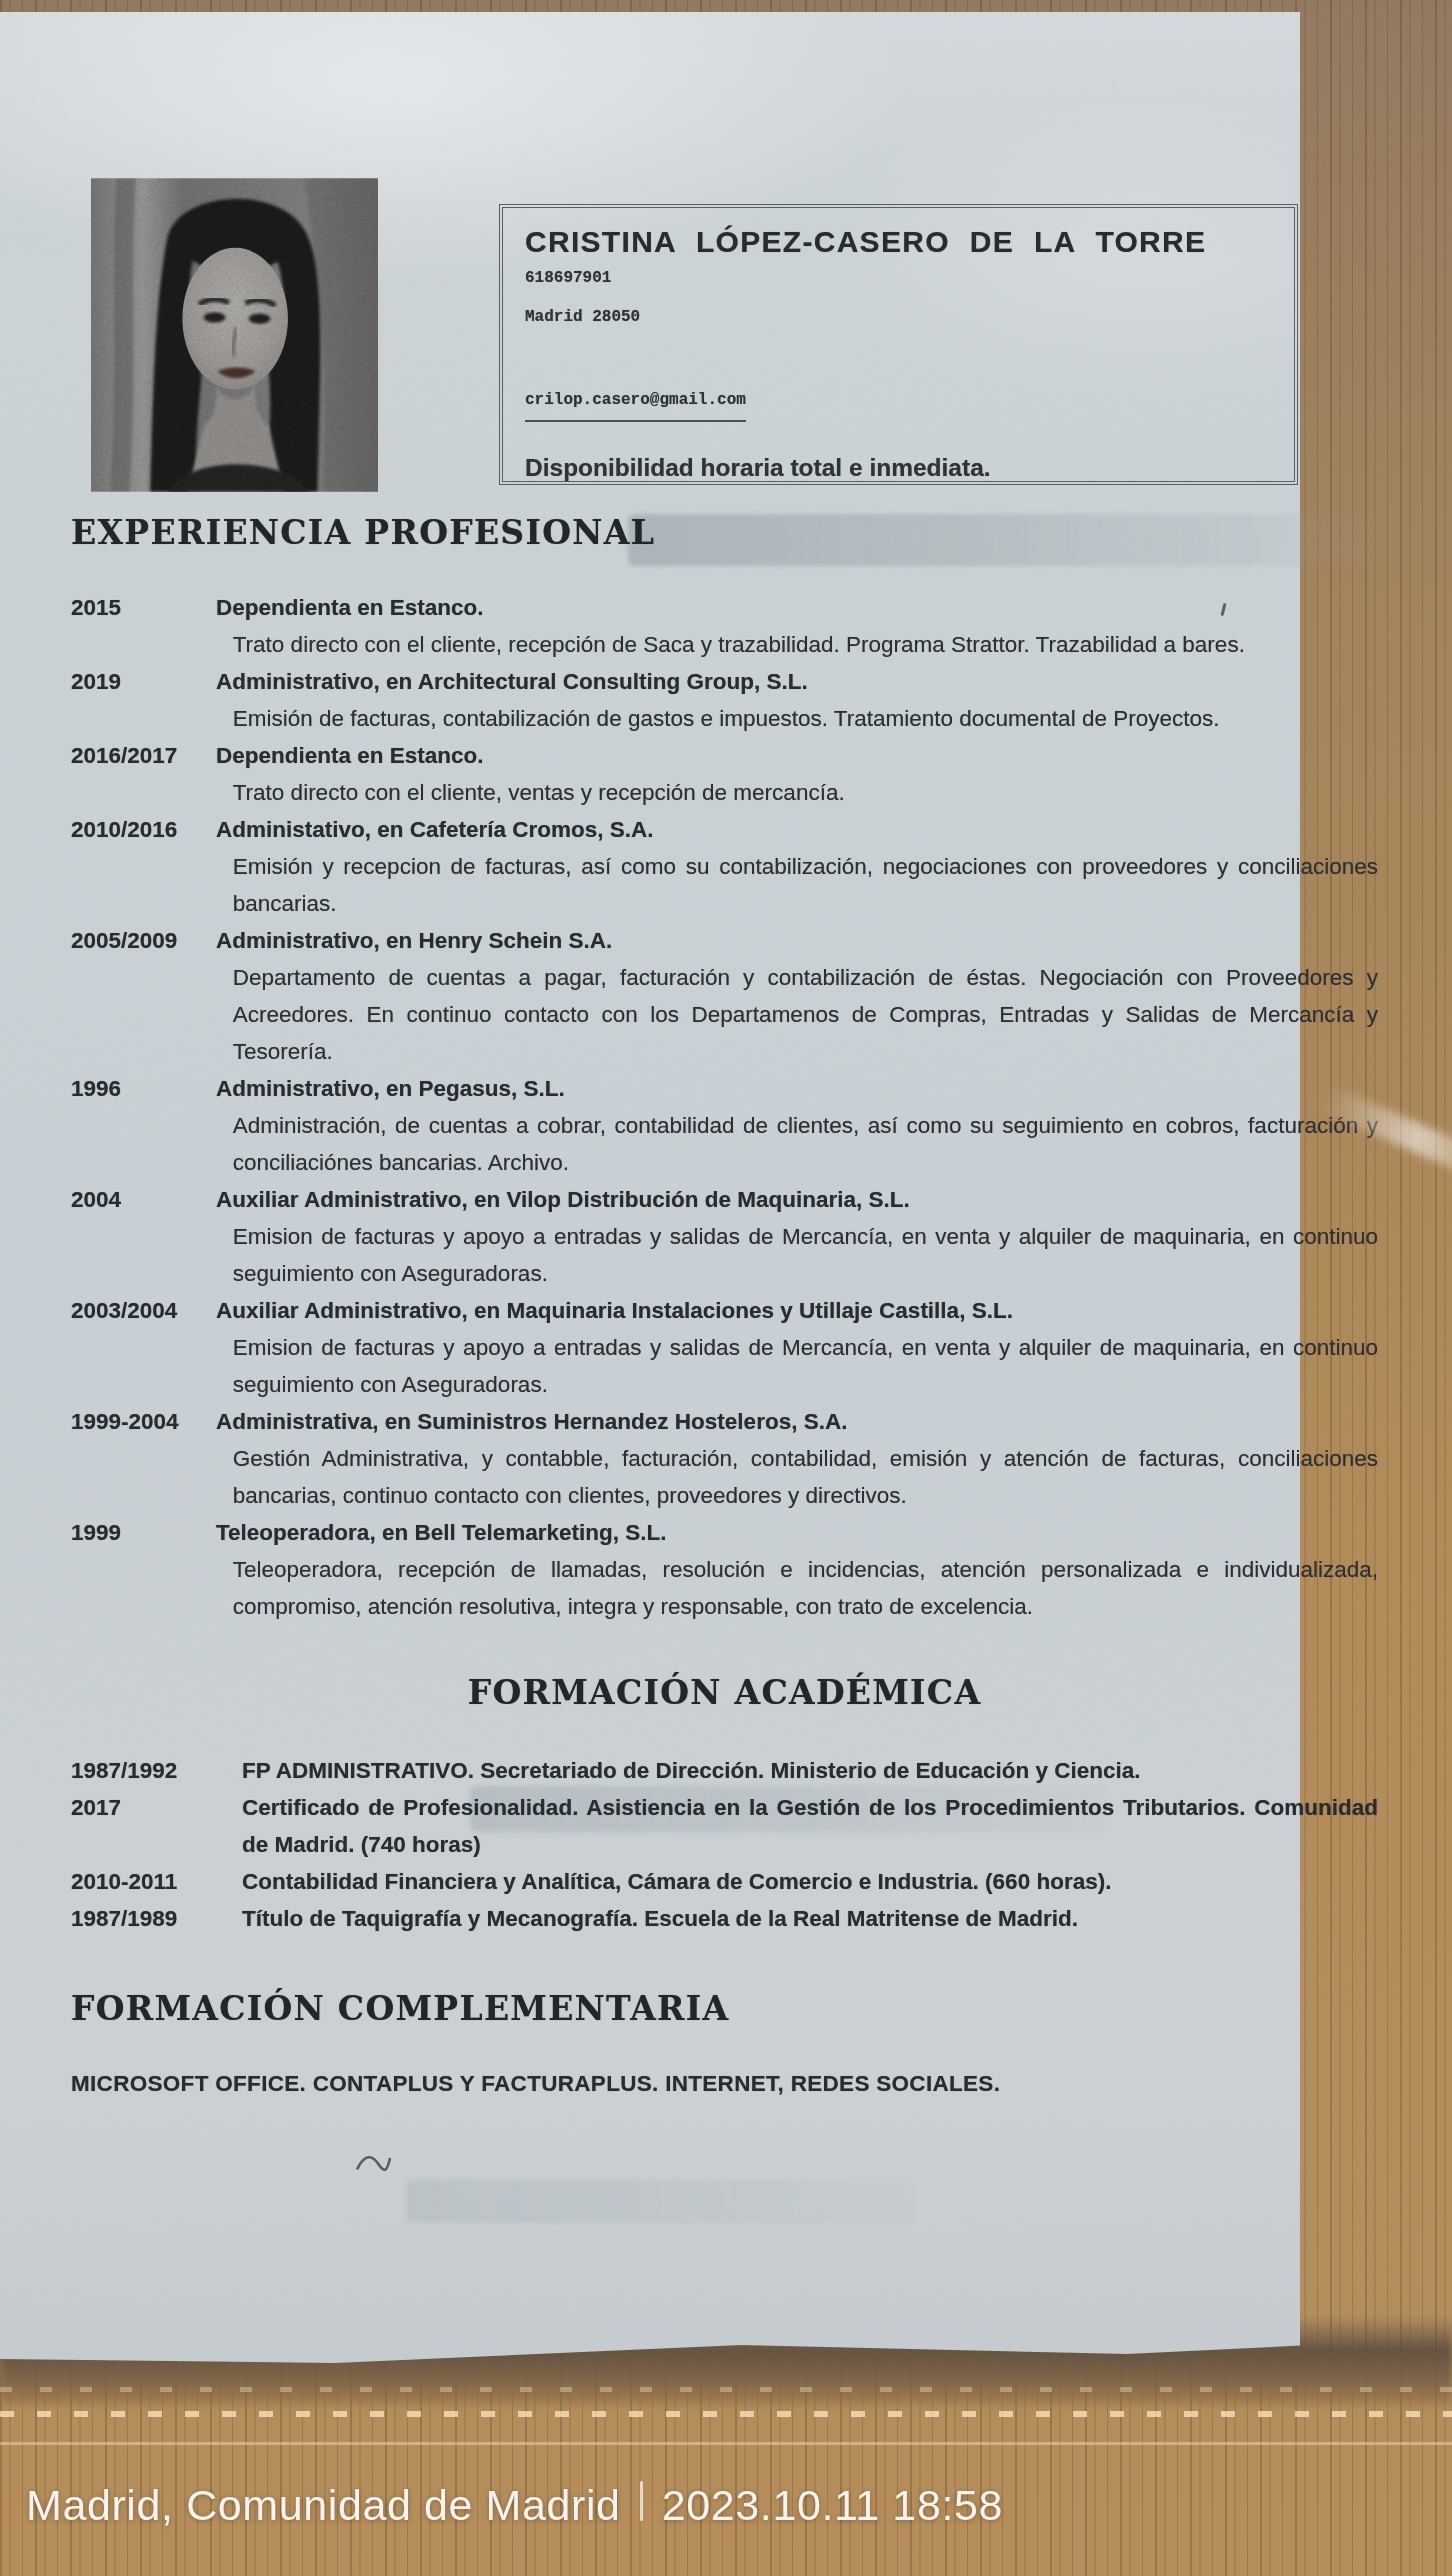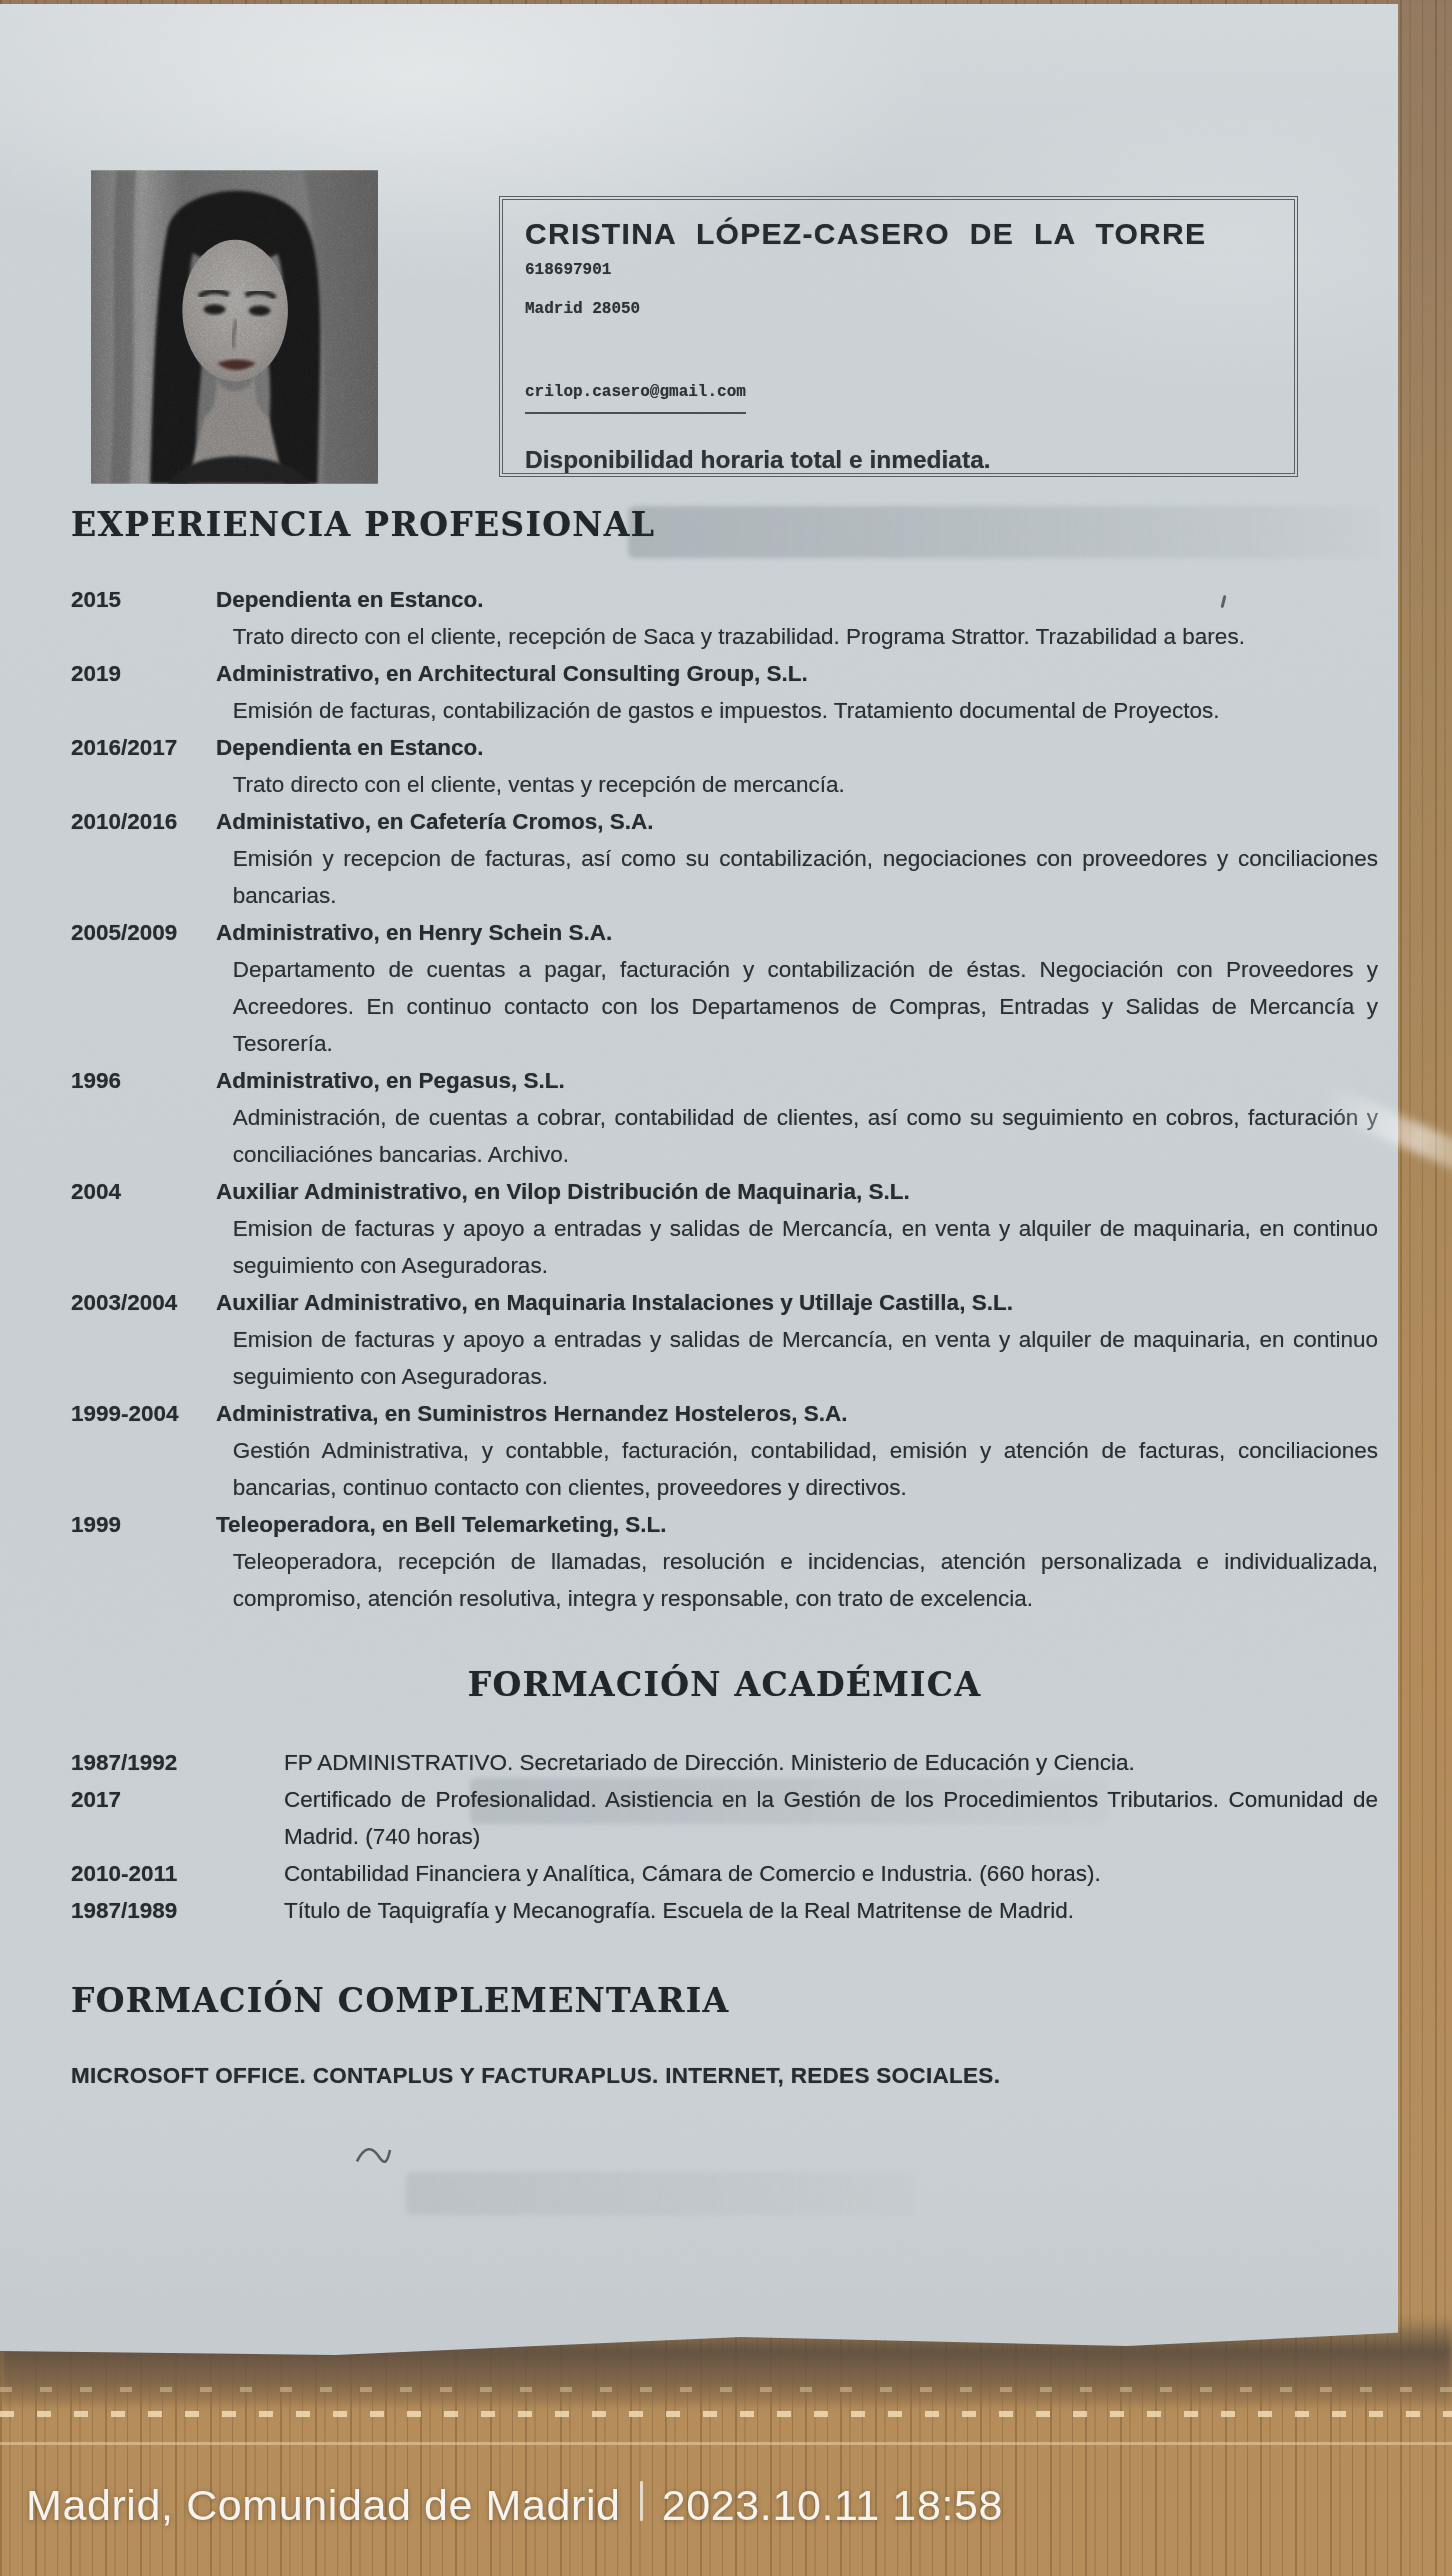--- a/index.html
+++ b/index.html
@@ -30,21 +30,21 @@
   .sleeve-dashes-b{
     position:absolute;left:0;top:2411px;width:1453px;height:5.8px;opacity:.85;filter:blur(0.6px);
     background:repeating-linear-gradient(90deg,rgba(240,224,188,.95) 0 14px,rgba(240,224,188,0) 14px 37px);
   }
   .sleeve-edge-line{
     position:absolute;left:0;top:2442px;width:1453px;height:2.6px;
     background:rgba(228,208,168,.55);filter:blur(0.6px);
   }
   
   .paper{
-    position:absolute;left:0;top:4px;width:1398px;height:2357px;z-index:5;
+    position:absolute;left:0;top:12px;width:1300px;height:2357px;z-index:5;
     background:
       radial-gradient(837px 335px at 30% 3%, rgba(255,255,255,.45), rgba(255,255,255,0) 62%),
       radial-gradient(580px 258px at 88% 10%, rgba(255,255,255,.18), rgba(255,255,255,0) 60%),
       linear-gradient(180deg,#d4dadd 0%,#ccd3d7 9%,#c9d0d5 55%,#cbd1d5 88%,#c6ccd0 100%);
     clip-path:polygon(0 0,1453px 0,1453px 2326px,1127px 2342px,741px 2333px,335px 2351px,0 2347px);
     color:#252a2f;
   }
   .paper-grain{position:absolute;inset:0;opacity:.06;pointer-events:none;}
   
   .smudge{position:absolute;filter:blur(1.9px);border-radius:6.4px;pointer-events:none;}
@@ -88,21 +88,21 @@
   }
   .section-title.exp{margin:0 0 37px 0;}
   .section-title.acad{margin:48px 0 40px 0;text-align:center;}
   .section-title.comp{margin:52px 0 43px 0;}
   .row{display:flex;align-items:flex-start;font-size:22.5px;line-height:37px;}
   .row .year{flex:0 0 145px;font-weight:bold;color:#23282d;text-shadow:0 0 0.8px rgba(30,35,40,.5);}
   .row .body{flex:1;}
   .job-title{font-weight:bold;color:#23282d;text-shadow:0 0 0.8px rgba(30,35,40,.5);}
   .job-desc{margin-left:16.7px;text-align:justify;color:#272c31;text-shadow:0 0 0.7px rgba(30,35,40,.45);}
   .edu .year{flex-basis:171px;}
-  .edu .text{font-weight:normal;text-align:justify;color:#23282d;text-shadow:0 0 0.8px rgba(30,35,40,.5);margin-left:42px;}
+  .edu .text{font-weight:bold;text-align:justify;color:#23282d;text-shadow:0 0 0.8px rgba(30,35,40,.5);}
   .skills-line{
     font-size:22.5px;font-weight:bold;color:#23282d;letter-spacing:0.3px;
     text-shadow:0 0 0.8px rgba(30,35,40,.5);white-space:nowrap;
   }
   
   .stray-apostrophe{
     position:absolute;left:1222px;top:591px;width:2.6px;height:13px;border-radius:1.9px;
     background:#3c4246;transform:rotate(14deg);opacity:.8;
   }
   .pen-mark{position:absolute;left:353px;top:2137px;}

